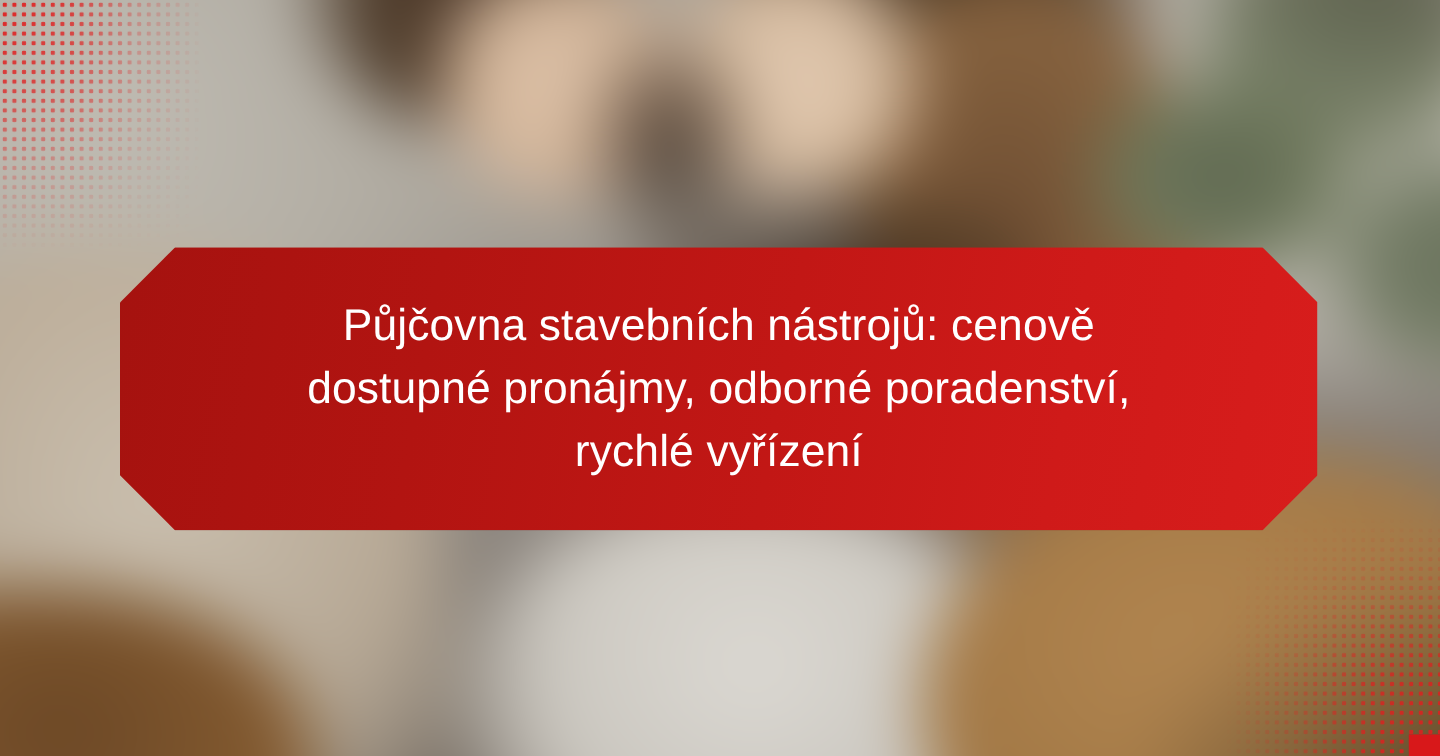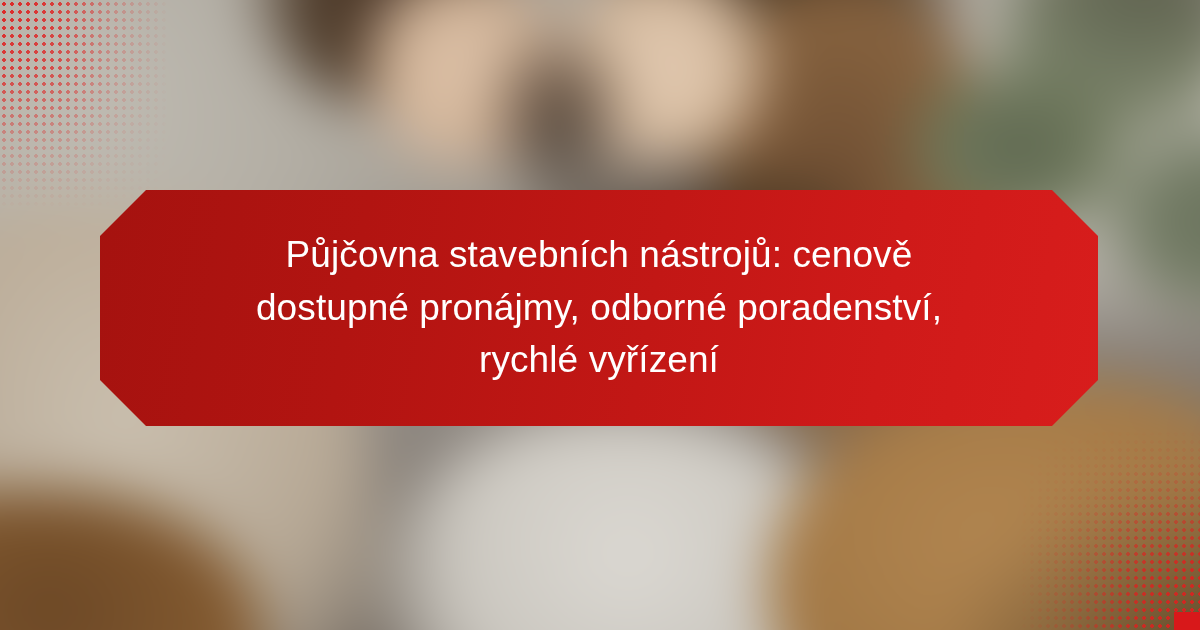--- a/index.html
+++ b/index.html
@@ -279,21 +279,21 @@
     bottom: 0;
     width: 26px;
     height: 18px;
     background: #d8181a;
   }
 
   
   .title-plate {
     position: absolute;
     left: 100px;
-    top: 190px;
+    top: 206px;
     width: 998px;
     height: 236px;
     background: linear-gradient(100deg, #a5120f 0%, #b21411 26%, #c21715 55%, #cf1a19 78%, #d81d1c 100%);
     clip-path: polygon(
       46px 0,
       calc(100% - 46px) 0,
       100% 46px,
       100% calc(100% - 46px),
       calc(100% - 46px) 100%,
       46px 100%,

